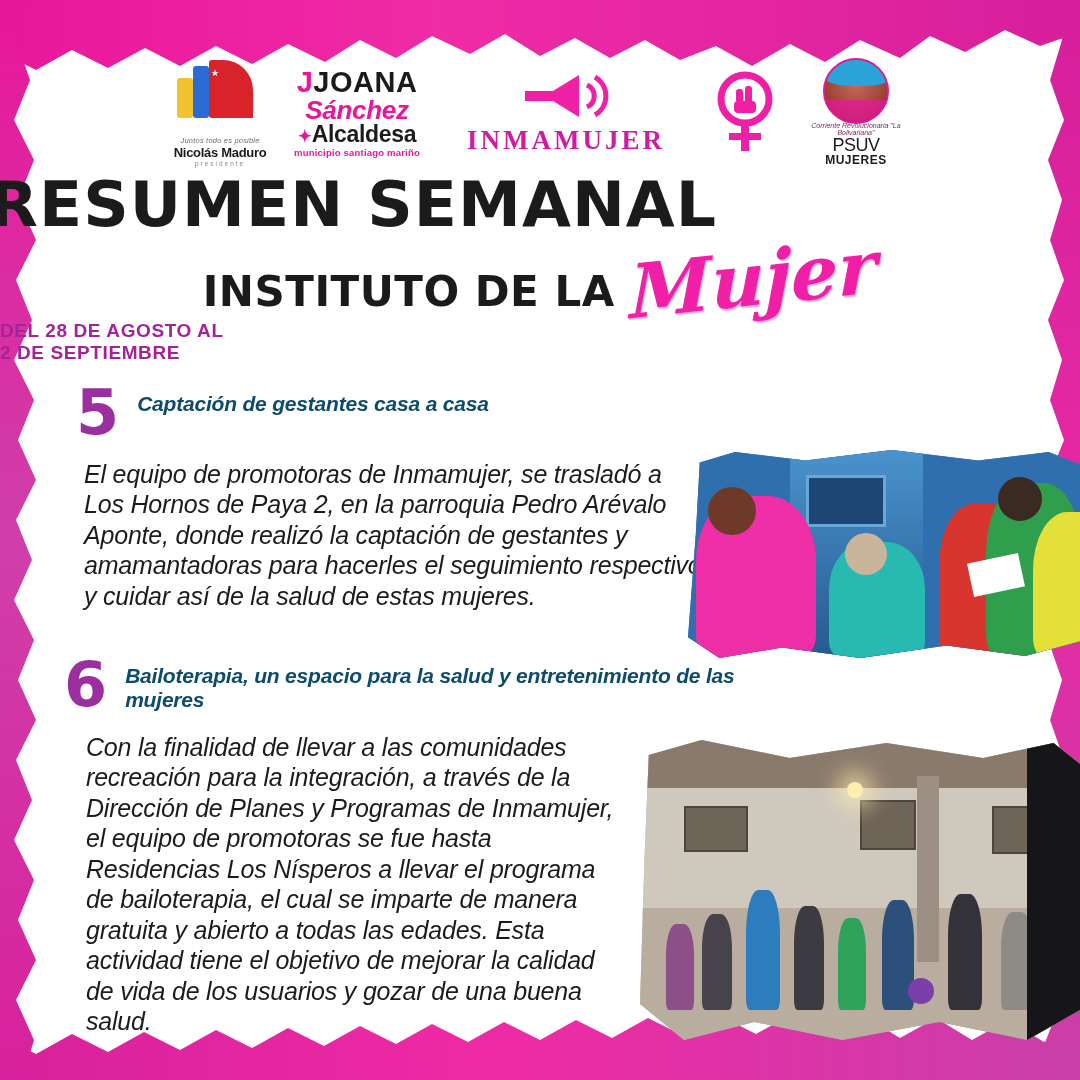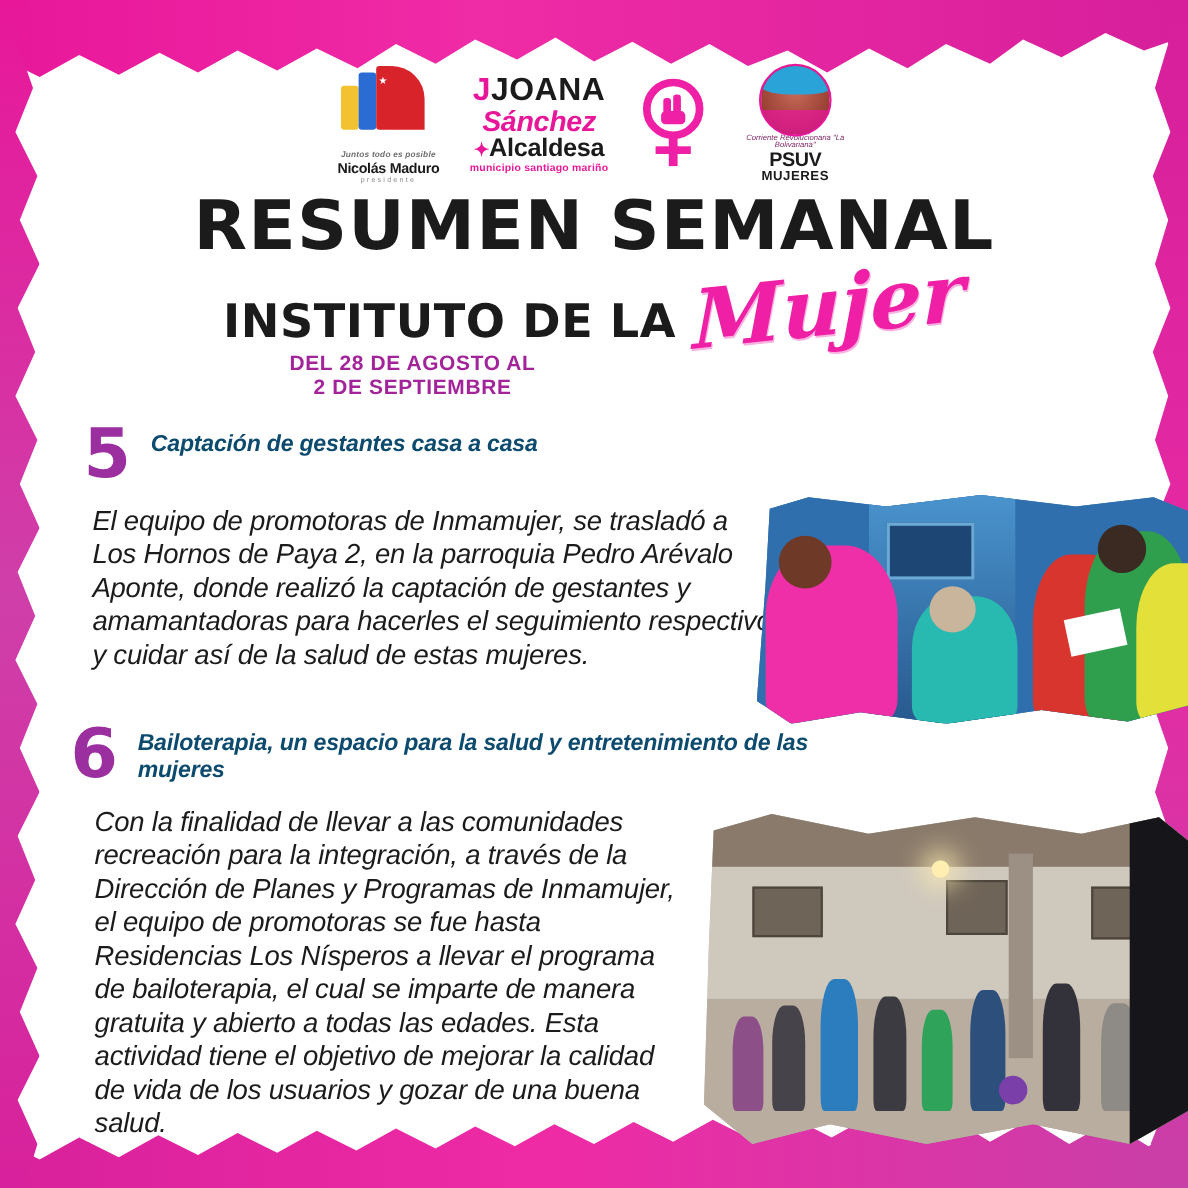--- a/index.html
+++ b/index.html
@@ -80,21 +80,21 @@
   .gov-b1 { height: 40px; background: #f2c230; }
   .gov-b2 { height: 52px; background: #2b6cd4; }
   .gov-b3 { height: 58px; background: #d8232a; position: relative; }
   .gov-swoosh {
     width: 30px; height: 58px; background: #d8232a;
     border-radius: 0 40px 0 0; margin-left: -2px;
   }
   .gov-star {
     position: absolute; top: 8px; left: 2px; color: #fff; font-size: 9px;
   }
-  .gov-t1 { font-size: 7.5px; font-style: italic; color: #6b6b6b; margin-top: 18px; letter-spacing: .2px; font-weight: bold;}
+  .gov-t1 { font-size: 7.5px; font-style: italic; color: #6b6b6b; margin-top: 18px; letter-spacing: .2px;}
   .gov-t2 { font-size: 13px; font-weight: 800; color: #1a1a1a; letter-spacing: -.3px; }
   .gov-t3 { font-size: 6.5px; color: #8a8a8a; letter-spacing: 2px; }
 
   
   .logo-joana { line-height: 1; text-align: right; }
   .jo-1 { font-size: 29px; font-weight: 800; color: #1b1b1b; letter-spacing: .5px; }
   .jo-1 .jo-j { color: #e8179a; }
   .jo-2 { font-size: 26px; font-weight: 800; color: #e8179a; font-style: italic; letter-spacing: -.3px; }
   .jo-3 { font-size: 23px; font-weight: 800; color: #1b1b1b; letter-spacing: -.3px; }
   .jo-3 .jo-mark { color: #e8179a; font-size: 17px; }
@@ -121,25 +121,25 @@
   }
   .psuv-scarf {
     position: absolute; top: -4px; left: -4px; width: 74px; height: 30px;
     background: #2aa4d8; border-radius: 50% 50% 40% 40%;
   }
   .psuv-hair {
     position: absolute; bottom: 0; left: 0; width: 74px; height: 22px;
     background: #e8179a; opacity: .75;
   }
   .psuv-t1 { font-size: 7px; color: #7a1f5e; font-style: italic; margin-top: -2px;}
-  .psuv-t2 { font-size: 18px; font-weight: 700; color: #1b1b1b; letter-spacing: -.5px; line-height: 1;}
+  .psuv-t2 { font-size: 18px; font-weight: 400; color: #1b1b1b; letter-spacing: -.5px; line-height: 1;}
   .psuv-t3 { font-size: 12px; font-weight: 900; color: #1b1b1b; letter-spacing: .5px; line-height: 1.1;}
 
   
-  .title-wrap { position: absolute; top: 176px; left: 0; width: 1080px; text-align: center; }
+  .title-wrap { position: absolute; top: 176px; left: 0; width: 1080px; text-align: left; }
   .t-line1 {
     font-size: 62px; font-weight: 900; color: #1b1b1b;
     letter-spacing: 1px; line-height: .94;
     font-family: "DejaVu Sans", sans-serif; transform: scaleX(1.02);
   }
   .t-line2 {
     font-size: 56px; font-weight: 900; color: #1b1b1b;
     letter-spacing: .5px; line-height: .96; margin-top: 4px;
     font-family: "DejaVu Sans", sans-serif;
     padding-right: 300px;
@@ -273,20 +273,29 @@
       <div class="gov-t3">presidente</div>
     </div>
 
     <div class="logo logo-joana">
       <div class="jo-1"><span class="jo-j">J</span><span>JOANA</span></div>
       <div class="jo-2">Sánchez</div>
       <div class="jo-3"><span class="jo-mark">✦</span><span>Alcaldesa</span></div>
       <div class="jo-4">municipio santiago mariño</div>
     </div>
 
+    <div class="logo logo-inma">
+      <svg class="inma-horn" width="86" height="52" viewBox="0 0 86 52">
+        <path d="M8 20 L30 20 L56 4 L56 46 L30 30 L8 30 Z" fill="#ef1fa6"></path>
+        <rect x="2" y="20" width="8" height="10" fill="#ef1fa6"></rect>
+        <path d="M64 14 a12 12 0 0 1 0 22" stroke="#ef1fa6" stroke-width="5" fill="none"></path>
+        <path d="M72 6 a22 22 0 0 1 0 38" stroke="#ef1fa6" stroke-width="5" fill="none"></path>
+      </svg>
+      <div class="inma-text">INMAMUJER</div>
+    </div>
 
     <div class="logo logo-fist">
       <svg width="62" height="84" viewBox="0 0 62 84">
         <circle cx="31" cy="28" r="24" fill="none" stroke="#ef1fa6" stroke-width="7"></circle>
         <rect x="27" y="50" width="8" height="30" fill="#ef1fa6"></rect>
         <rect x="15" y="62" width="32" height="7" fill="#ef1fa6"></rect>
         <rect x="22" y="18" width="7" height="14" rx="3" fill="#ef1fa6"></rect>
         <rect x="31" y="15" width="7" height="17" rx="3" fill="#ef1fa6"></rect>
         <rect x="20" y="30" width="22" height="12" rx="4" fill="#ef1fa6"></rect>
       </svg>

